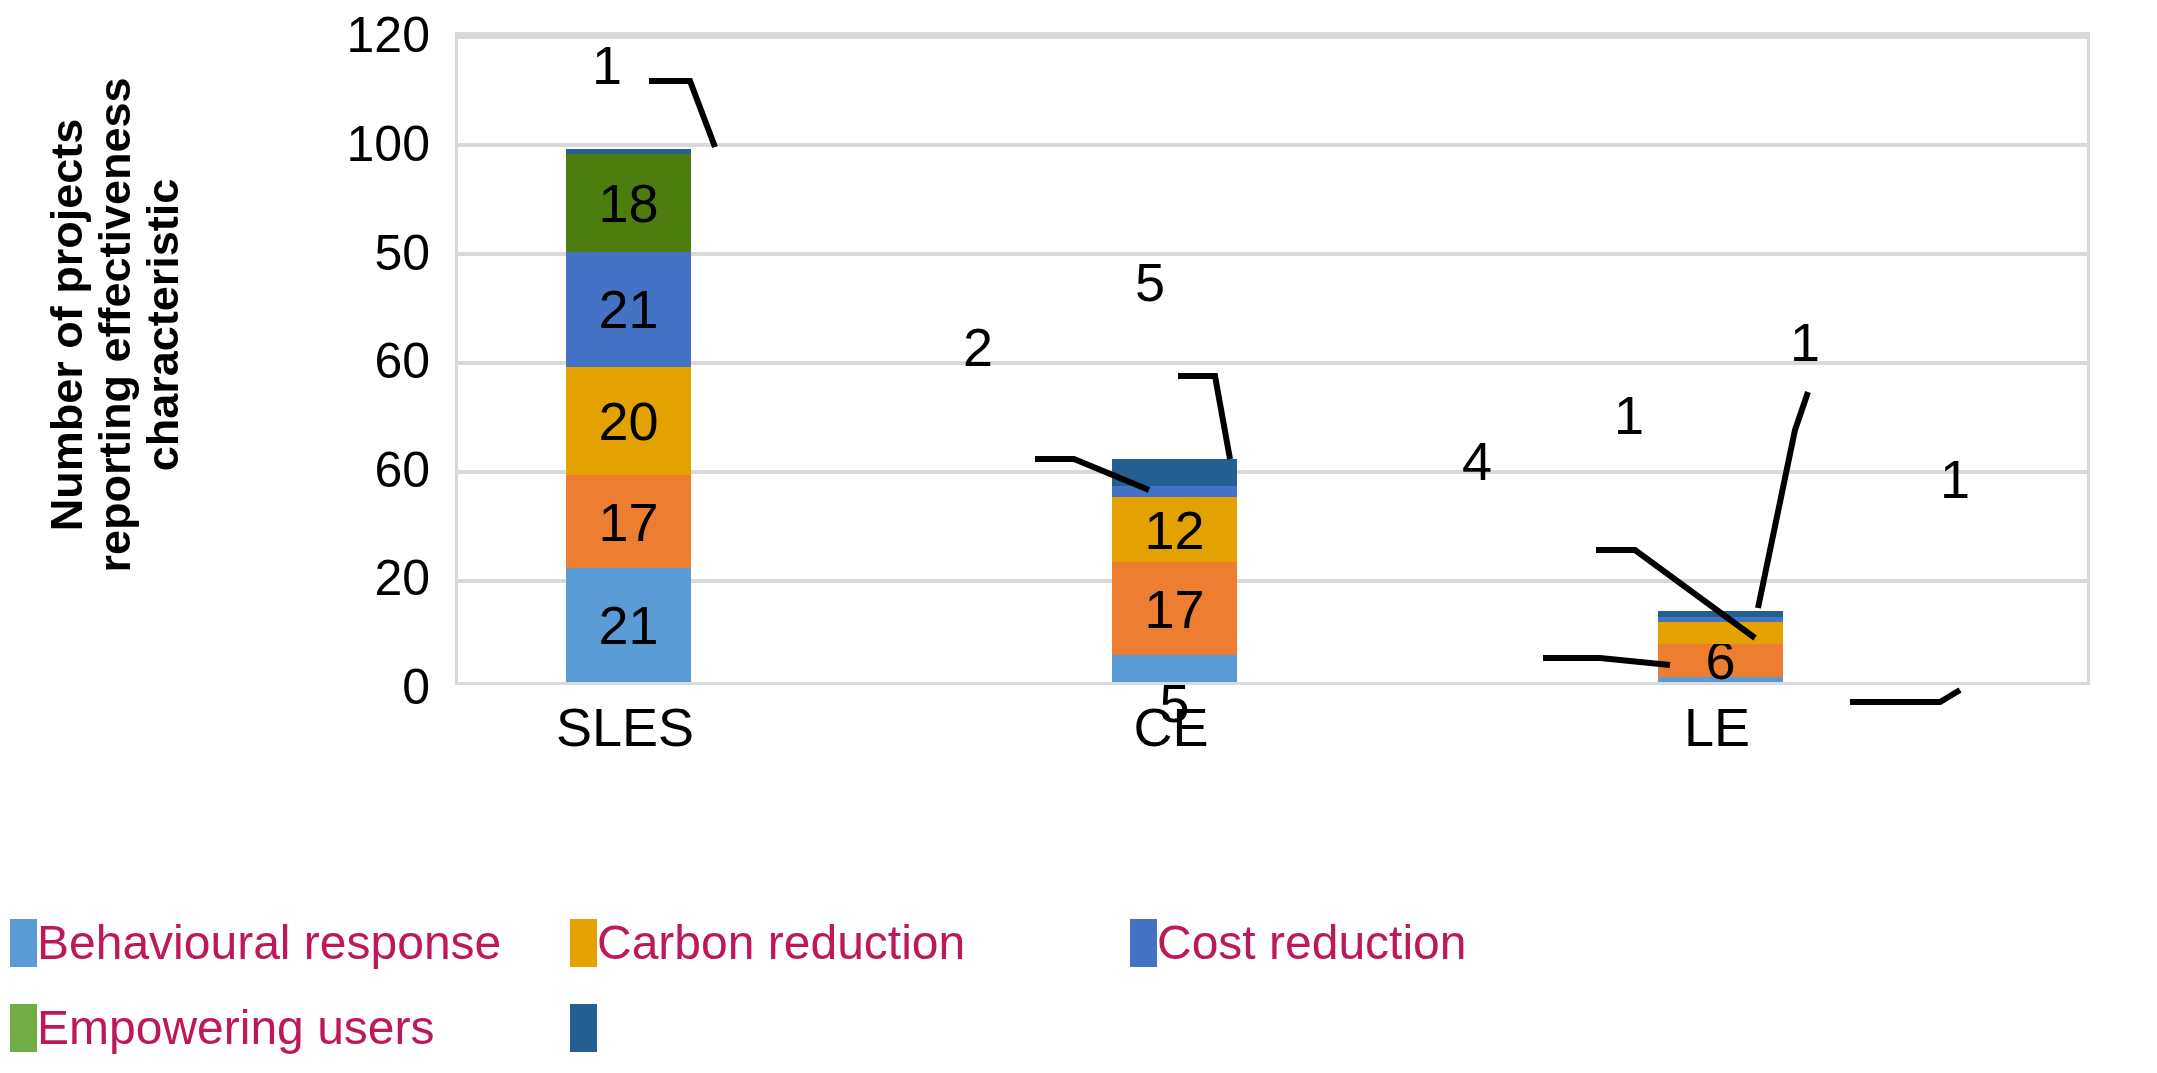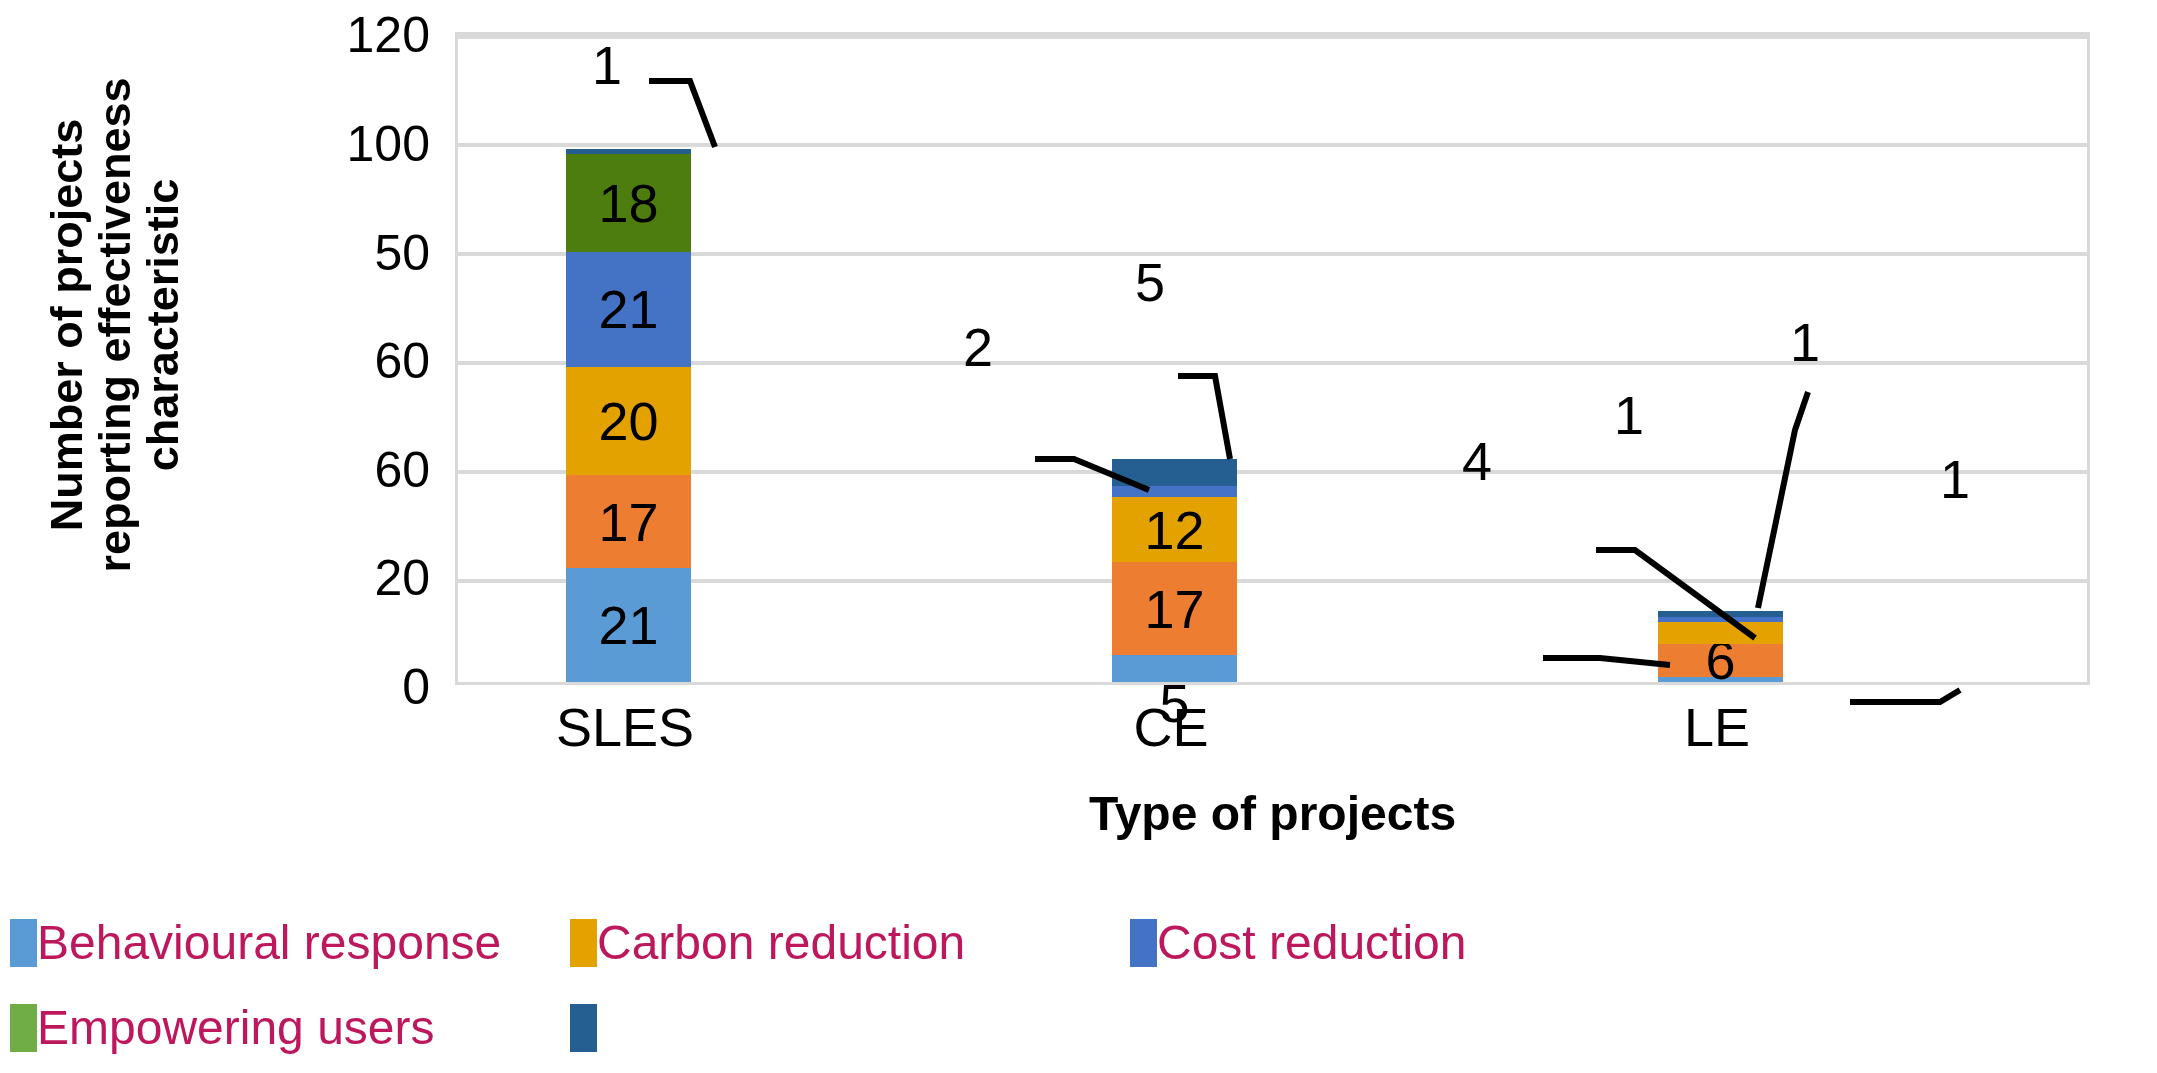--- a/index.html
+++ b/index.html
@@ -290,21 +290,20 @@
 
     <polyline points="1850,702 1940,702 1960,690" fill="none" stroke="#000000" stroke-width="6"></polyline>
   </svg>
 
   <div class="x-tick-labels">
     <div class="x-tick" style="left:170px;">SLES</div>
     <div class="x-tick" style="left:716px;">CE</div>
     <div class="x-tick" style="left:1262px;">LE</div>
   </div>
 
-  <div class="x-axis-title">Type of projects</div>
 
   <div class="legend">
     <div class="legend-item">
       <span class="legend-swatch" style="background:#5b9bd5;"></span>
       <span class="legend-label">Behavioural response</span>
     </div>
     <div class="legend-item">
       <span class="legend-swatch" style="background:#e3a200;"></span>
       <span class="legend-label">Carbon reduction</span>
     </div>

